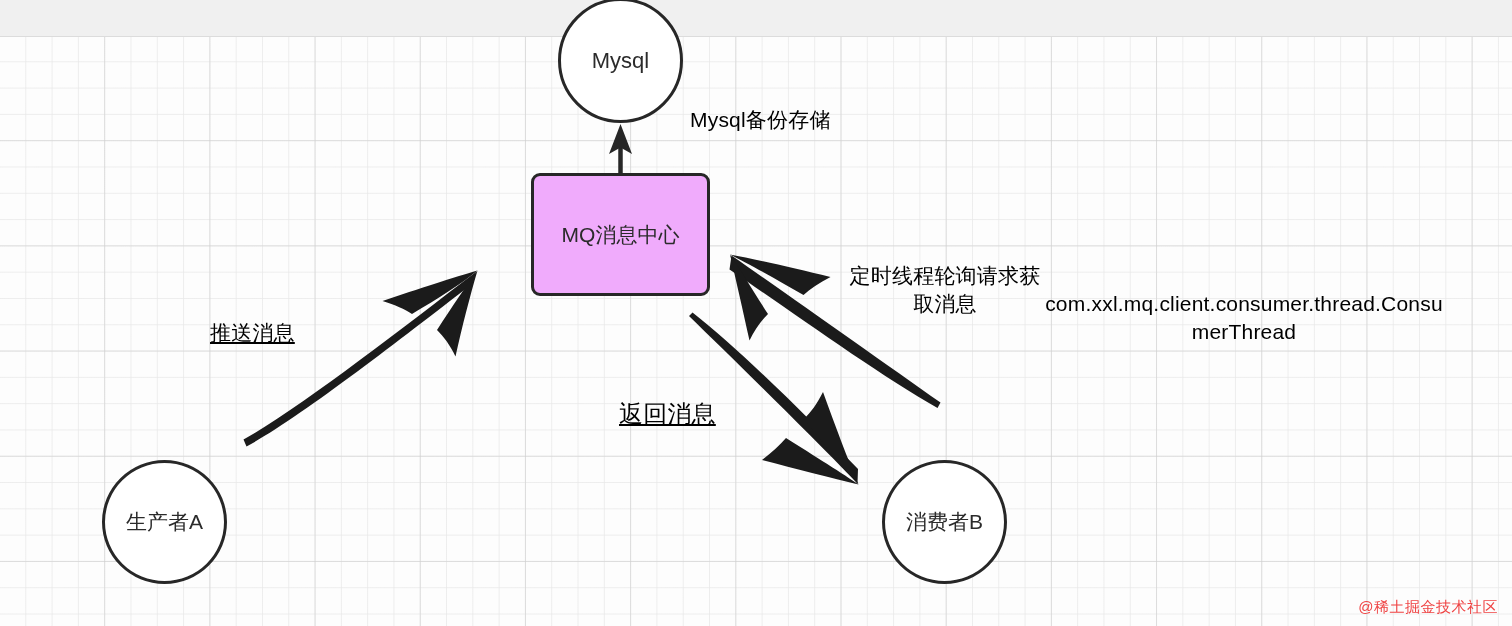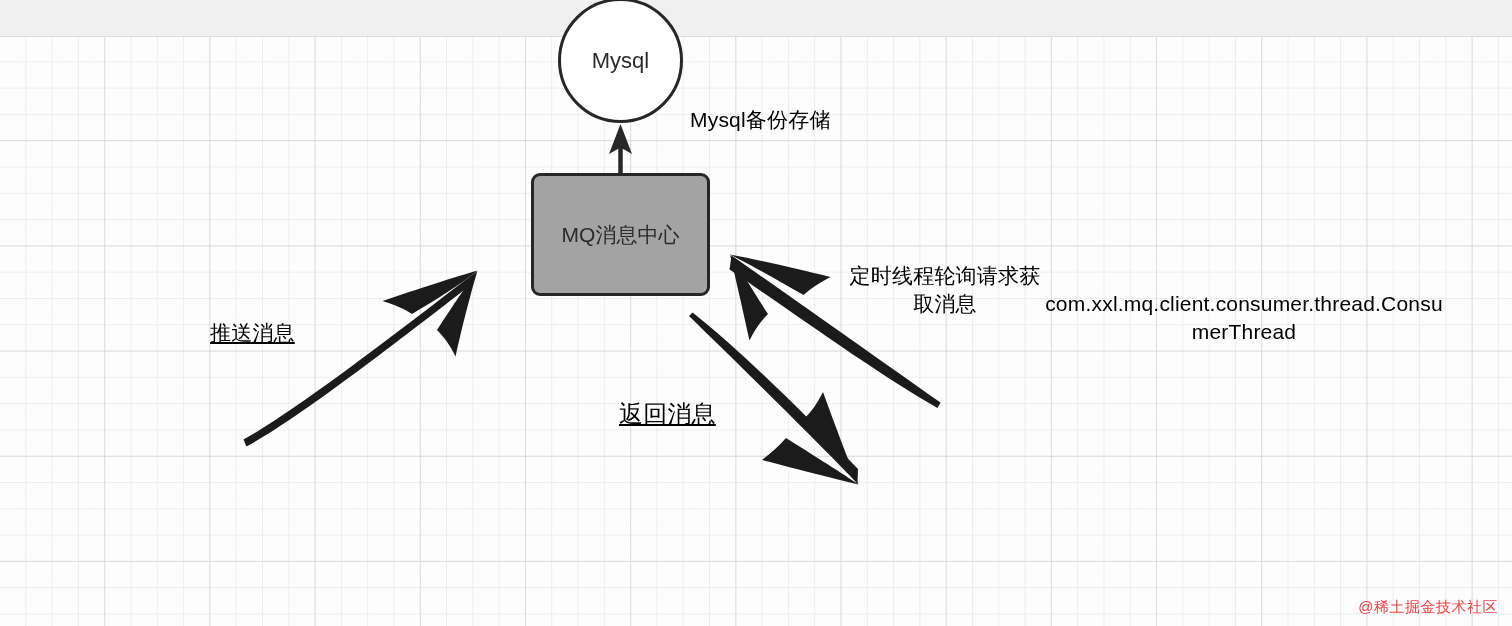--- a/index.html
+++ b/index.html
@@ -57,21 +57,21 @@
     align-items: center;
     justify-content: center;
     box-sizing: border-box;
     color: #2b2b2b;
     white-space: nowrap;
   }
   .node-box {
     position: absolute;
     border: 3.5px solid #272727;
     border-radius: 9px;
-    background: #a3a3a3;
+    background: #f0abfc;
     display: flex;
     align-items: center;
     justify-content: center;
     box-sizing: border-box;
     color: #2b2b2b;
     white-space: nowrap;
   }
   .edge-label {
     position: absolute;
     color: #000000;
@@ -163,21 +163,27 @@
   </svg>
 
   <div class="node-circle" style="left:558px; top:-2px; width:125px; height:125px; font-size:22px;">
     <span>Mysql</span>
   </div>
 
   <div class="node-box" style="left:531px; top:173px; width:179px; height:123px; font-size:21px;">
     <span>MQ消息中心</span>
   </div>
 
+  <div class="node-circle" style="left:102px; top:460px; width:125px; height:124px; font-size:21px;">
+    <span>生产者A</span>
+  </div>
 
+  <div class="node-circle" style="left:882px; top:460px; width:125px; height:124px; font-size:21px;">
+    <span>消费者B</span>
+  </div>
 
   <div class="edge-label" style="left:690px; top:106px; font-size:21px;">Mysql备份存储</div>
 
   <div class="edge-label" style="left:210px; top:319px; font-size:21px;text-decoration:underline;">推送消息</div>
 
   <div class="edge-label" style="left:619px; top:398px; font-size:24px;text-decoration:underline;">返回消息</div>
 
   <div class="edge-label center" style="left:1023px; top:290px; width:442px; font-size:21px;">com.xxl.mq.client.consumer.thread.Consu
 merThread</div>
 

